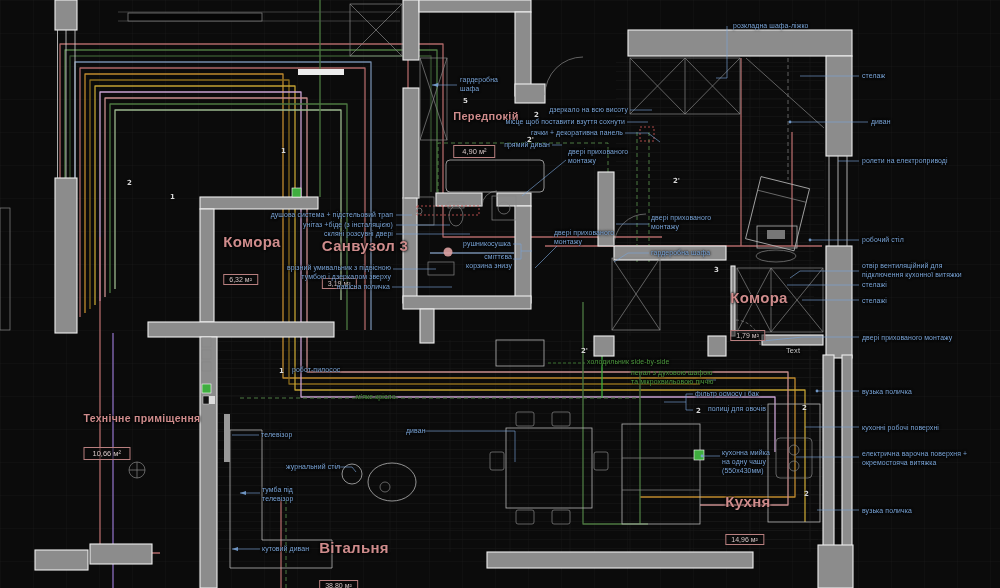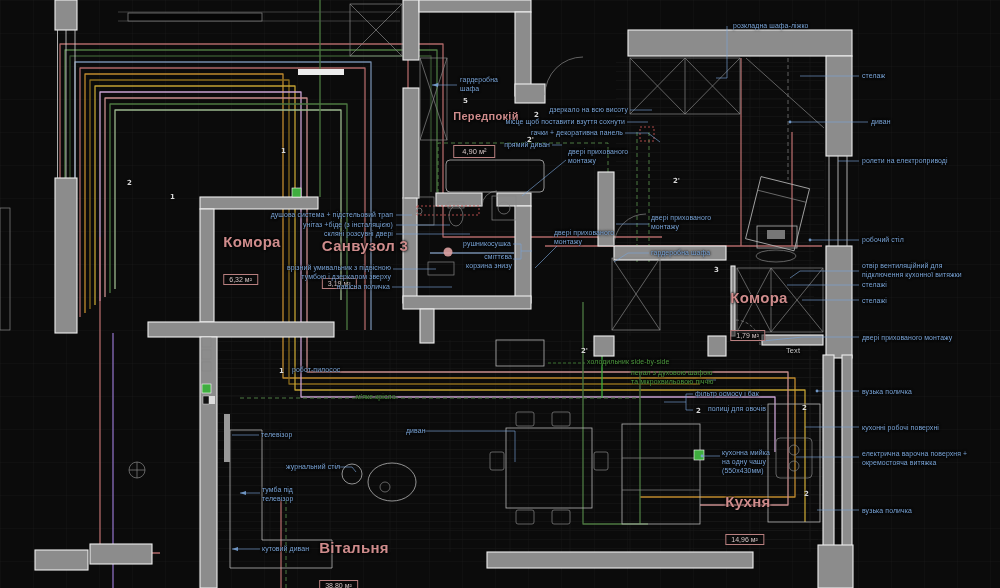--- a/index.html
+++ b/index.html
@@ -313,20 +313,24 @@
   <div class="t">Комора</div><br>
   <div class="a">6,32 м²</div>
 </div>
 <div class="room sm" style="left:365px;top:237px">
   <div class="t">Санвузол 3</div><br>
   <div class="a">3,19 м²</div>
 </div>
 <div class="room sm" style="left:759px;top:289px">
   <div class="t">Комора</div><br>
   <div class="a">1,79 м²</div>
+</div>
+<div class="room" style="left:142px;top:412px">
+  <div class="t" style="font-size:10.5px">Технічне приміщення</div><br>
+  <div class="a">10,66 м²</div>
 </div>
 <div class="room sm" style="left:354px;top:539px">
   <div class="t">Вітальня</div><br>
   <div class="a">38,80 м²</div>
 </div>
 <div class="room sm" style="left:748px;top:493px">
   <div class="t">Кухня</div><br>
   <div class="a">14,96 м²</div>
 </div>
 

